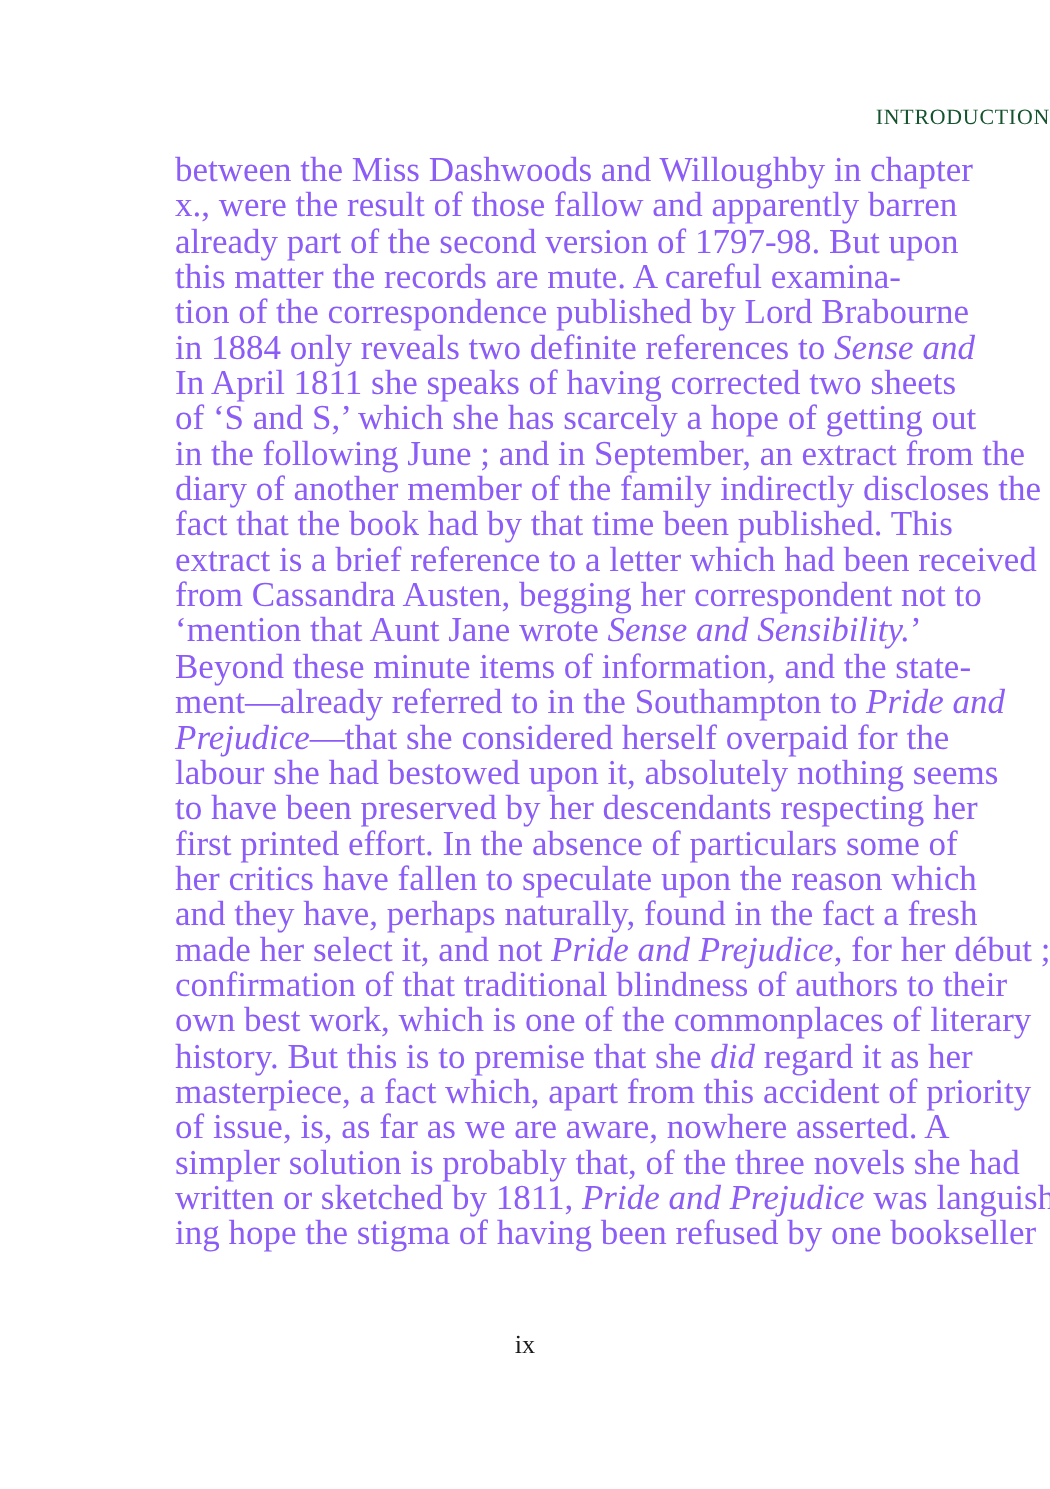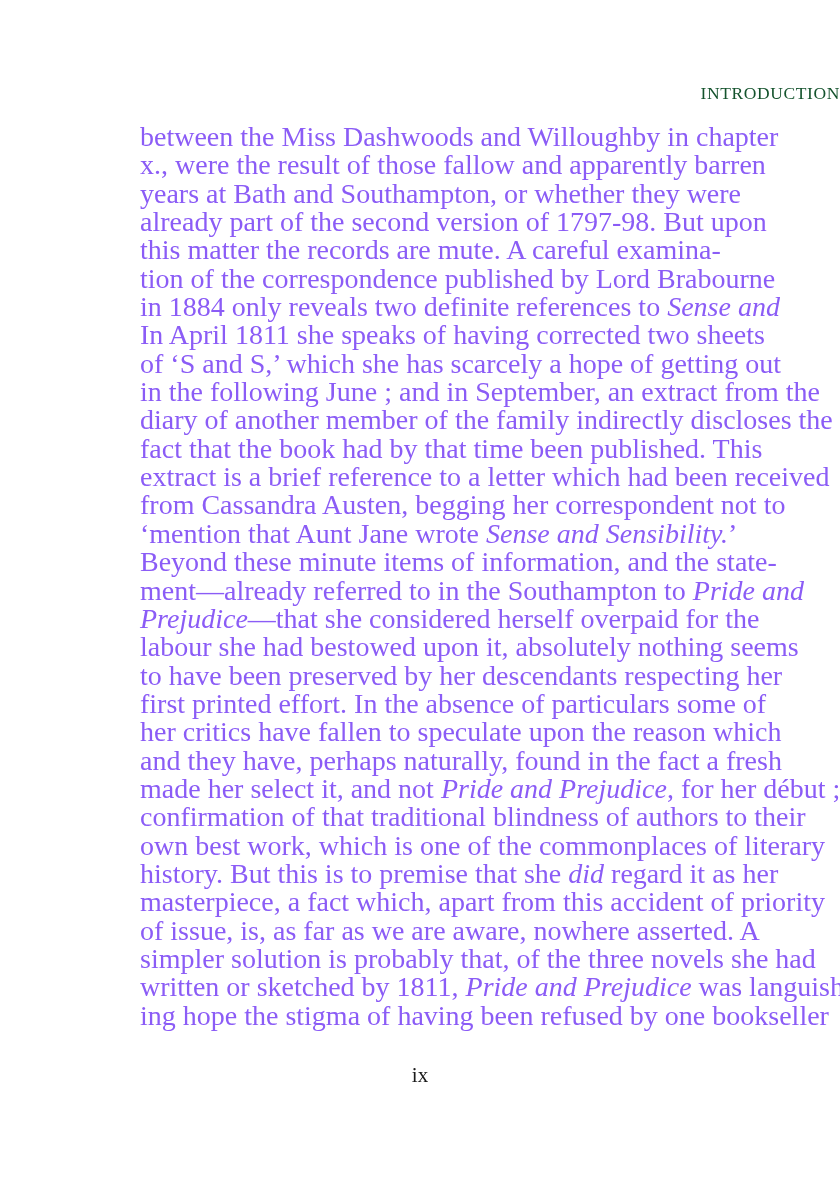--- a/index.html
+++ b/index.html
@@ -64,21 +64,20 @@
     }
   </style>
 </head>
 <body>
 
 <div class="page">
   <div class="running-head">INTRODUCTION</div>
   <div class="body-text" id="body-text">
       <span class="line"><span>between the Miss Dashwoods and Willoughby in chapter</span></span>
       <span class="line"><span>x., were the result of those fallow and apparently barren</span></span>
-      <span class="line"><span>years at Bath and Southampton, or whether they were</span></span>
       <span class="line"><span>already part of the second version of 1797-98.   But upon</span></span>
       <span class="line"><span>this matter the records are mute.   A careful examina-</span></span>
       <span class="line"><span>tion of the correspondence published by Lord Brabourne</span></span>
       <span class="line"><span>in 1884 only reveals two definite references to </span><em>Sense and</em></span>
       <span class="line"><span>In April 1811 she speaks of having corrected two sheets</span></span>
       <span class="line"><span>of ‘S and S,’ which she has scarcely a hope of getting out</span></span>
       <span class="line"><span>in the following June ; and in September, an extract from the</span></span>
       <span class="line"><span>diary of another member of the family indirectly discloses the</span></span>
       <span class="line"><span>fact that the book had by that time been published.   This</span></span>
       <span class="line"><span>extract is a brief reference to a letter which had been received</span></span>

